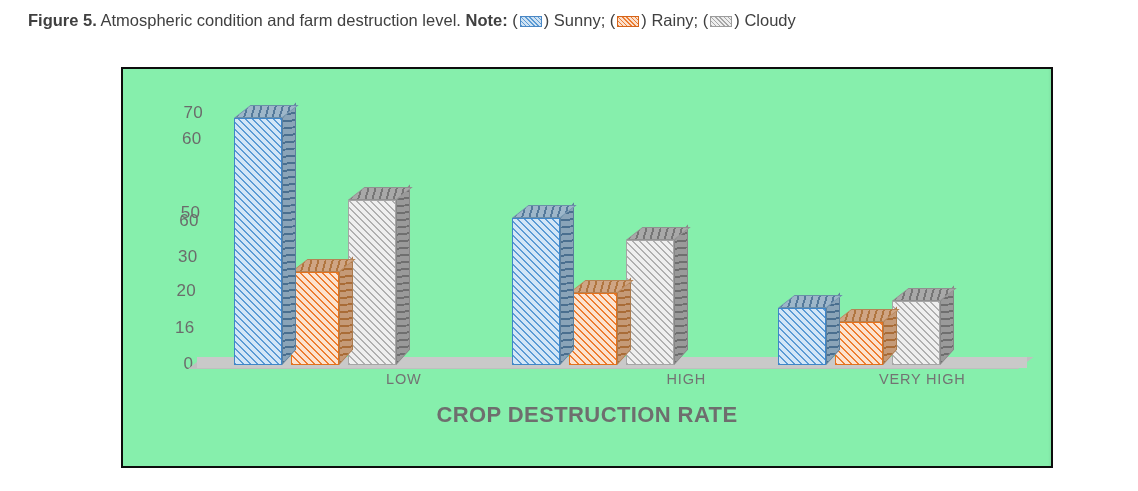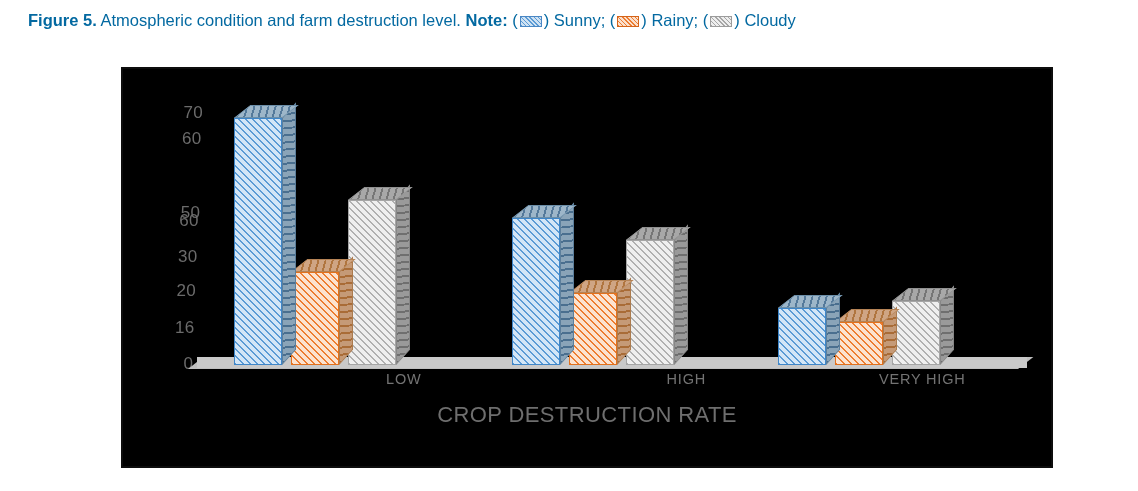--- a/index.html
+++ b/index.html
@@ -15,21 +15,21 @@
     overflow: hidden;
   }
 
   
   #figure-caption {
     position: absolute;
     left: 28px;
     top: 10px;
     width: 1090px;
     font-size: 16.5px;
-    color: #0369a1;
+    color: #404040;
     white-space: nowrap;
     line-height: 20px;
   }
   #figure-caption .lbl-bold {
     font-weight: bold;
   }
   .legend-swatch {
     display: inline-block;
     width: 22px;
     height: 11px;
@@ -58,21 +58,21 @@
   }
 
   
   #chart-frame {
     position: absolute;
     left: 121px;
     top: 67px;
     width: 932px;
     height: 401px;
     border: 2px solid #0d0d0d;
-    background: #000000;
+    background: #86efac;
     box-sizing: border-box;
   }
   #chart-frame::after {
     
     content: "";
     position: absolute;
     right: 0; bottom: 0;
     width: 3px; height: 100%;
     background: linear-gradient(to left, rgba(0,0,0,0.05), rgba(0,0,0,0));
     pointer-events: none;
@@ -227,21 +227,21 @@
     letter-spacing: 0.8px;
     width: 200px;
   }
   #x-axis-title {
     position: absolute;
     top: 333px;
     left: 0;
     width: 100%;
     text-align: center;
     font-size: 22px;
-    font-weight: normal;
+    font-weight: bold;
     color: #6e6e6e;
     letter-spacing: 0.4px;
   }
 </style>
 </head>
 <body>
 
 <div id="figure-caption">
   <span class="lbl-bold">Figure 5.</span>
   <span>Atmospheric condition and farm destruction level.</span>

